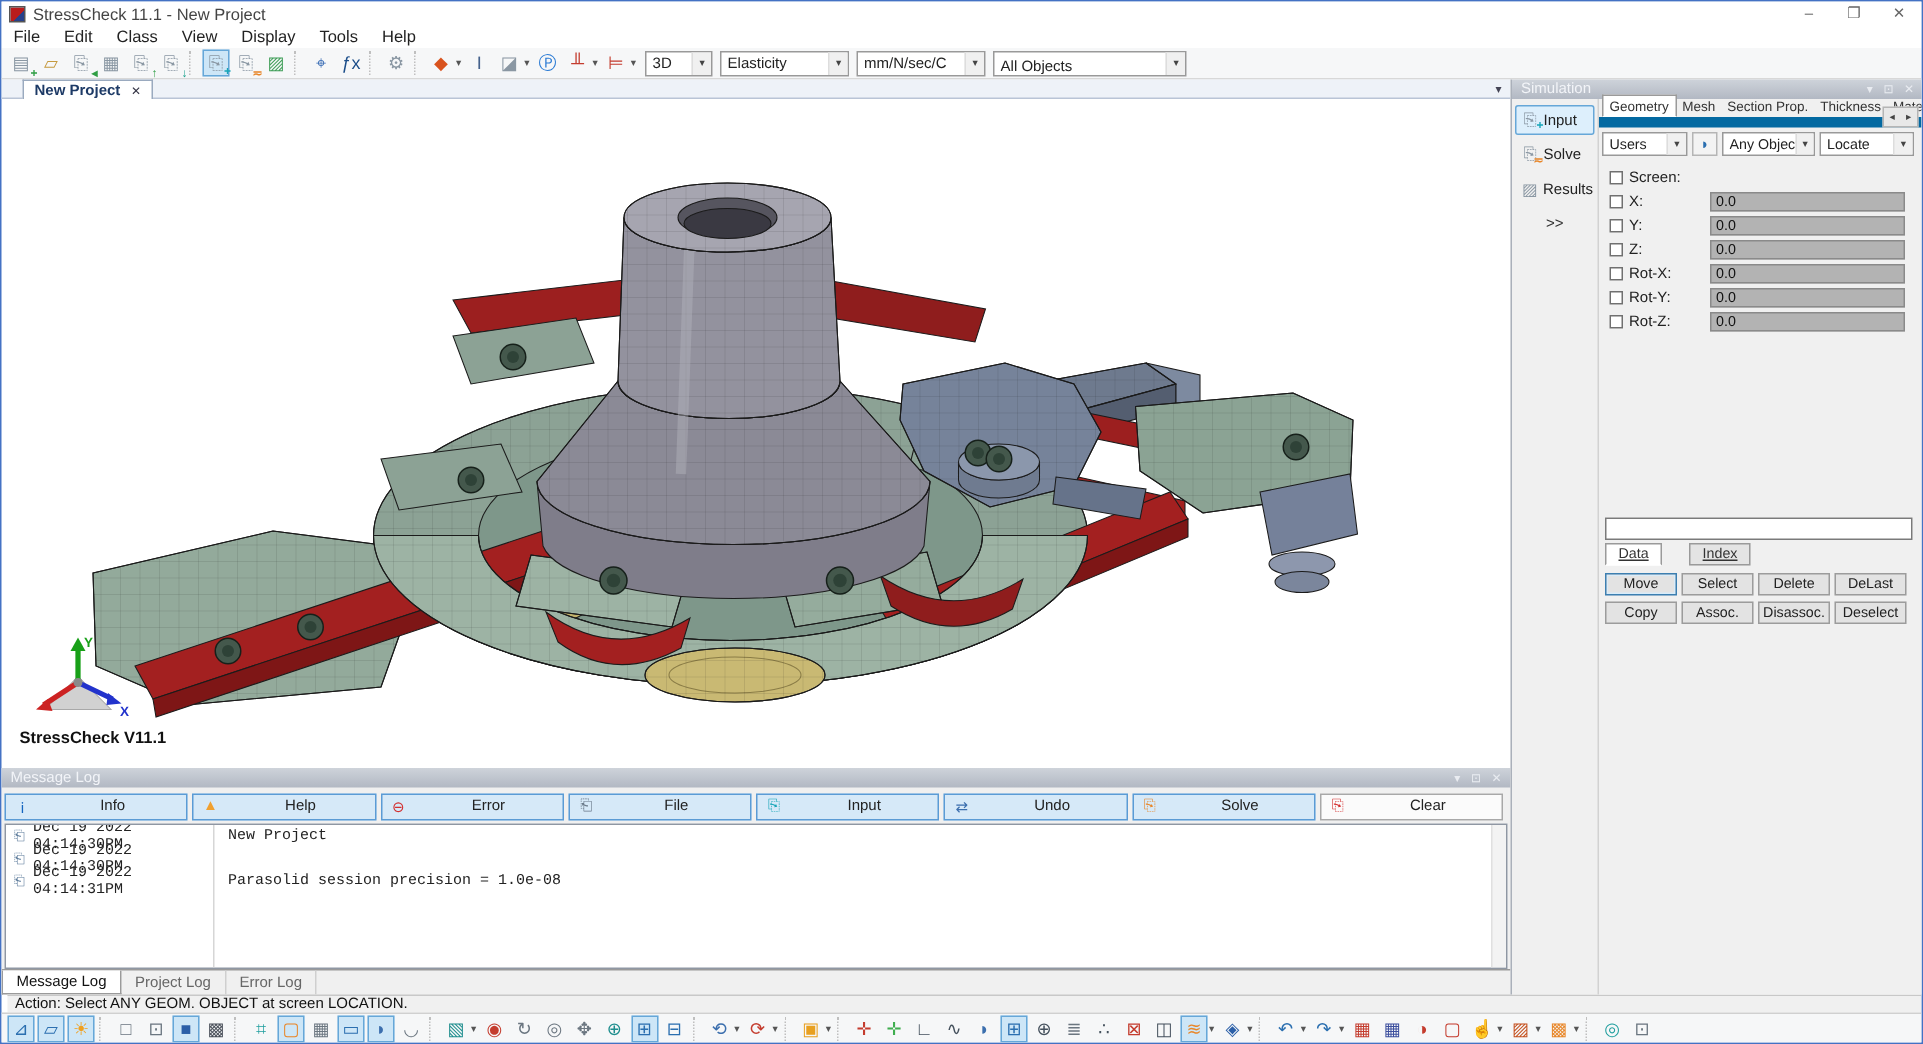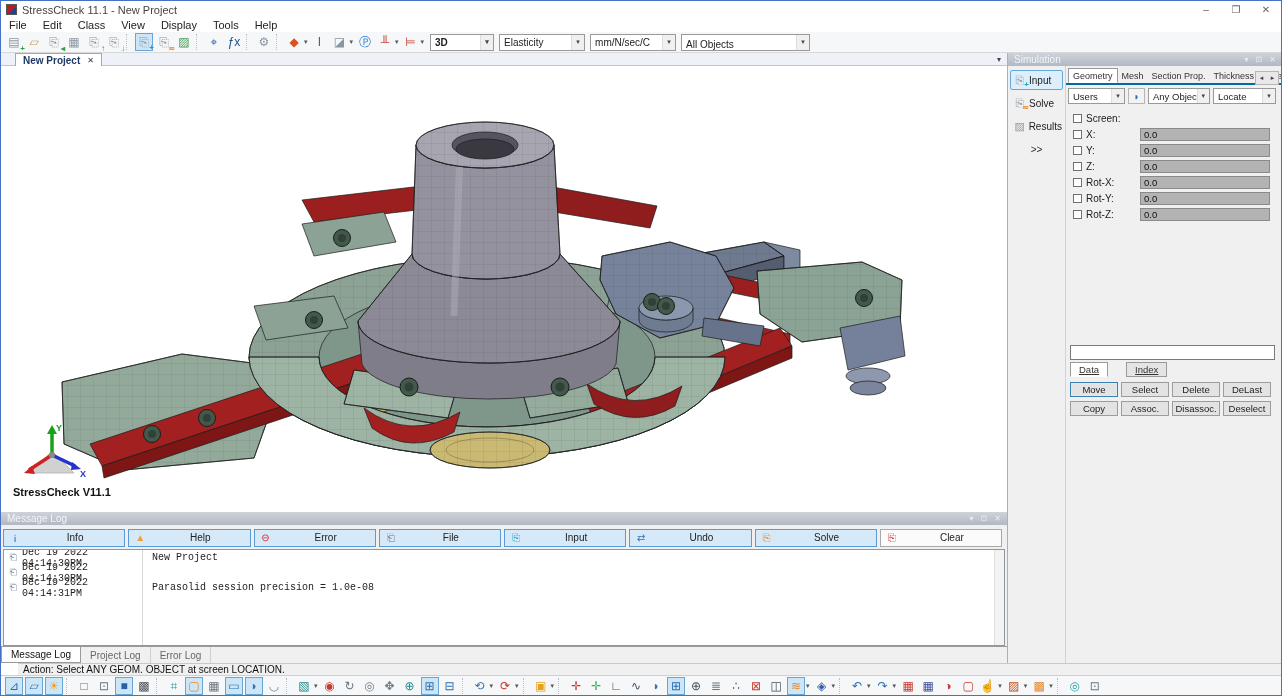--- a/index.html
+++ b/index.html
@@ -76,41 +76,41 @@
   .log-row .rmsg { padding-left:10px; white-space:nowrap; }
   .log-scroll { position:absolute; right:0; top:0; bottom:0; width:10px; background:#f3f3f3;
                 border-left:1px solid #e0e0e0; }
   .log-tabs { position:absolute; left:0; bottom:0; right:0; height:17px; background:#f0f0f0;
               border-top:1px solid #9a9a9a; display:flex; align-items:stretch; }
   .log-tab { padding:0 9px; font-size:10px; display:flex; align-items:center; color:#666;
              border-right:1px solid #cfcfcf; }
   .log-tab.active { background:#fff; color:#111; border:1px solid #9a9a9a; border-top:none; }
 
   
-  .statusbar { position:absolute; left:17px; top:662px; right:0; height:12px; background:#f0f0f0;
+  .statusbar { position:absolute; left:4px; top:662px; right:0; height:12px; background:#f0f0f0;
                font-size:10px; display:flex; align-items:center; padding-left:5px;
                border-top:1px solid #c8c8c8; color:#111; }
   .bottombar { position:absolute; left:0; top:674px; right:0; height:20px; background:#f6f7f8;
                border-top:1px solid #d0d0d0; display:flex; align-items:center; padding-left:3px; }
 
   
   .simpanel { position:absolute; left:1006px; top:52px; width:275px; height:610px;
               background:#f0f0f0; border-left:1px solid #aab0ba; }
   .sim-body { position:absolute; left:0; top:13px; right:0; bottom:0; }
   .rail { position:absolute; left:2px; top:4px; width:55px; }
   .rail-btn { width:53px; height:20px; border:1px solid transparent; display:flex; align-items:center;
               font-size:10px; margin-bottom:3px; border-radius:2px; }
   .rail-btn.active { border:1px solid #66a7d8; background:#ddeffc; }
   .ric2 { width:18px; text-align:center; position:relative; color:#8a97a3; font-size:11px; }
   .rbadge { position:absolute; right:0px; bottom:-2px; font-size:8px; font-weight:bold; }
   .rail-more { width:53px; text-align:center; font-size:10px; color:#333; margin-top:8px; }
   .sim-content { position:absolute; left:57px; top:0; right:1px; bottom:0; background:#f0f0f0;
                  border-left:1px solid #d2d2d2; }
   .sim-tabs { display:flex; align-items:flex-end; height:17px; margin-top:2px;
-              border-bottom:2px solid #0369a1; padding-left:2px; position:relative; }
+              border-bottom:7px solid #0369a1; padding-left:2px; position:relative; }
   .sim-tab { padding:0 4px; font-size:9px; color:#333; height:15px; display:flex; align-items:center;
              white-space:nowrap; }
   .sim-tab.active { background:#fff; border:1px solid #9a9a9a; border-bottom:1px solid #fff; }
   .tab-scroll { position:absolute; right:2px; top:3px; display:flex; border:1px solid #b5b5b5;
                 background:#e8e8e8; }
   .tab-scroll span { width:11px; height:12px; font-size:7px; display:flex; align-items:center;
                      justify-content:center; color:#444; }
   .sim-row { display:flex; align-items:center; margin:3px 2px 0 2px; }
   .combo.sm { height:16px; font-size:9.5px; margin-right:3px; }
   .w-sel { width:57px; } .w-obj { width:62px; } .w-loc { flex:1; margin-right:2px; }
@@ -225,21 +225,21 @@
         <div class="tbtn">
           <span class="tg" style="color: rgb(196, 60, 46);">╨</span>
         </div>
         <span class="tdd">▾</span>
         <div class="tbtn">
           <span class="tg" style="color: rgb(196, 60, 46);">⊨</span>
         </div>
         <span class="tdd">▾</span>
       </span>
     <span class="combos" id="main-combos">
-        <div class="combo" style="width: 64px; font-weight: bold;">
+        <div class="combo" style="width: 45px;">
           <span class="cval">3D</span>
           <span class="arrow">▾</span>
         </div>
         <div class="combo" style="width: 86px;">
           <span class="cval">Elasticity</span>
           <span class="arrow">▾</span>
         </div>
         <div class="combo" style="width: 86px;">
           <span class="cval">mm/N/sec/C</span>
           <span class="arrow">▾</span>

